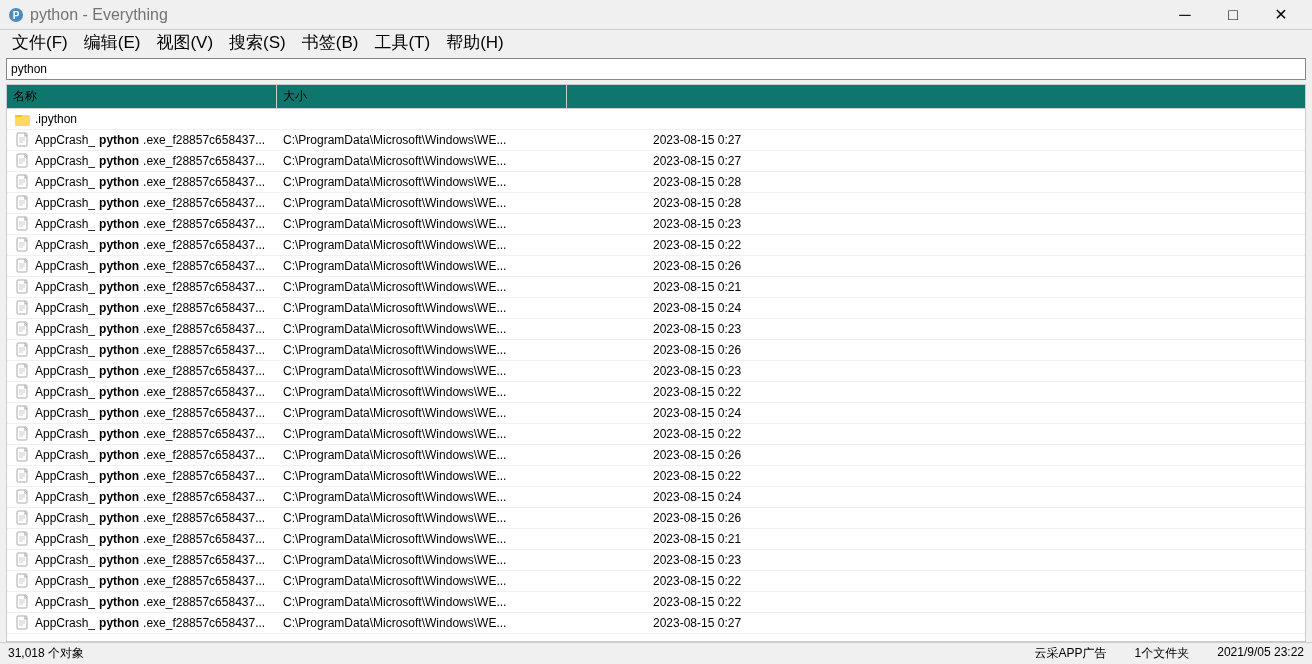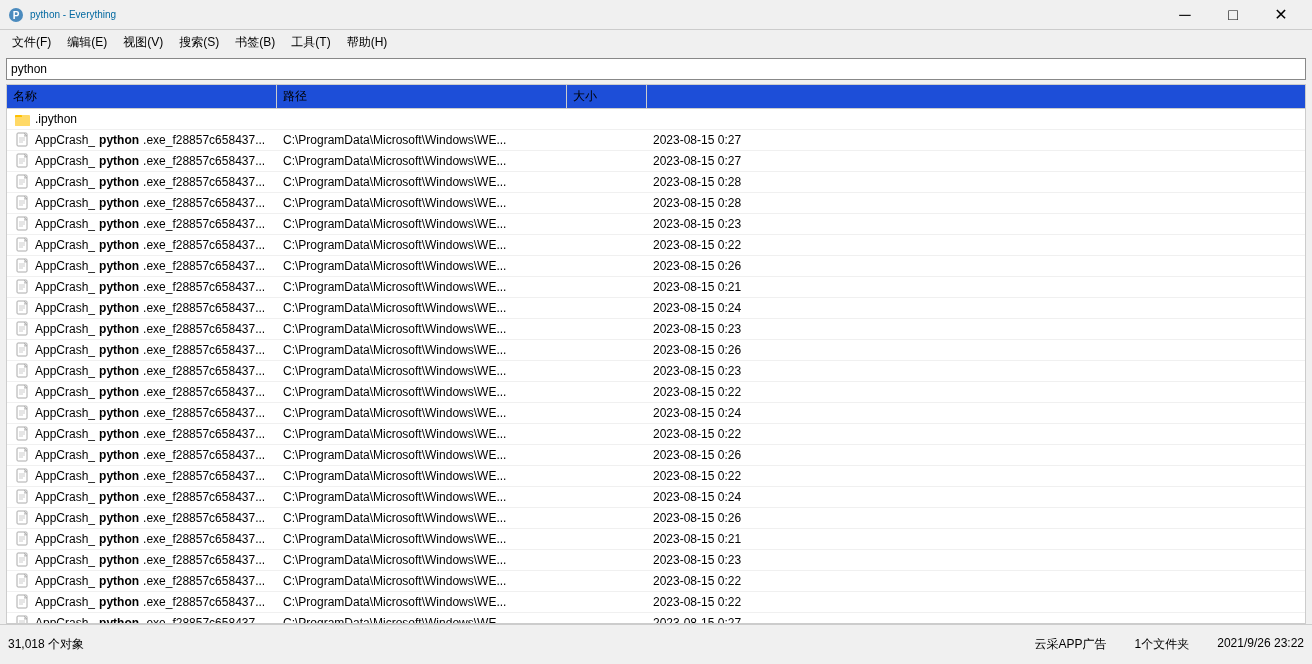--- a/index.html
+++ b/index.html
@@ -28,22 +28,22 @@
     #title-left {
       display: flex;
       align-items: center;
       gap: 6px;
     }
     #title-icon {
       width: 16px;
       height: 16px;
     }
     #title-text {
-      font-size: 10px;
-      color: #0369a1;
+      font-size: 16px;
+      color: #737373;
     }
     #title-controls {
       display: flex;
       gap: 2px;
     }
     .title-btn {
       width: 46px;
       height: 30px;
       display: flex;
       align-items: center;
@@ -61,21 +61,21 @@
       display: flex;
       align-items: center;
       background: #f0f0f0;
       height: 24px;
       padding: 0 4px;
       flex-shrink: 0;
     }
     .menu-item {
       padding: 2px 8px;
       cursor: pointer;
-      font-size: 12px;
+      font-size: 17px;
       color: #000;
     }
 
     
     #search-bar {
       padding: 4px 6px;
       background: #f0f0f0;
       flex-shrink: 0;
     }
     #search-input {
@@ -96,21 +96,21 @@
       flex-direction: column;
       background: #fff;
       border: 1px solid #ccc;
       margin: 0 6px;
     }
 
     
     #table-header {
       display: grid;
       grid-template-columns: 270px 290px 80px 180px 1fr;
-      background: #1d4ed8;
+      background: #0f766e;
       border-bottom: 1px solid #ccc;
       flex-shrink: 0;
     }
     .col-header {
       padding: 3px 6px;
       font-size: 12px;
       font-weight: normal;
       border-right: 1px solid #ccc;
       cursor: pointer;
       user-select: none;
@@ -160,21 +160,21 @@
       align-items: center;
       justify-content: center;
     }
 
     
     #status-bar {
       display: flex;
       align-items: center;
       justify-content: space-between;
       background: #f0f0f0;
-      height: 40px;
+      height: 22px;
       padding: 0 8px;
       border-top: 1px solid #ccc;
       flex-shrink: 0;
       font-size: 12px;
       color: #000;
     }
     #status-left { display: flex; align-items: center; gap: 4px; }
     #status-right { display: flex; gap: 28px; }
 
     
@@ -211,21 +211,20 @@
     <div class="menu-item">帮助(H)</div>
   </div>
 
 <div id="search-bar">
   <input type="text" id="search-input" value="python" style="">
 </div>
 
 <div id="table-container">
   <div id="table-header">
     <div class="col-header">名称</div>
-    <div class="col-header">路径</div>
     <div class="col-header">大小</div>
     <div class="col-header"></div>
   </div>
   <div id="table-body">
       <div class="table-row">
         <div class="cell name-cell">
           <span class="file-icon">
             <svg width="16" height="16" viewBox="0 0 16 16">
     <rect x="0" y="4" width="15" height="11" rx="1" fill="#FFD966"></rect>
     <rect x="0" y="4" width="7" height="3" rx="1" fill="#FFC000"></rect>
@@ -720,15 +719,15 @@
     </div>
 </div>
 
 <div id="status-bar">
   <div id="status-left">
     <span>31,018 个对象</span>
   </div>
   <div id="status-right">
     <span>云采APP广告</span>
     <span>1个文件夹</span>
-    <span>2021/9/26 23:22</span>
+    <span>2021/9/05 23:22</span>
   </div>
 </div>
 
 </body></html>

